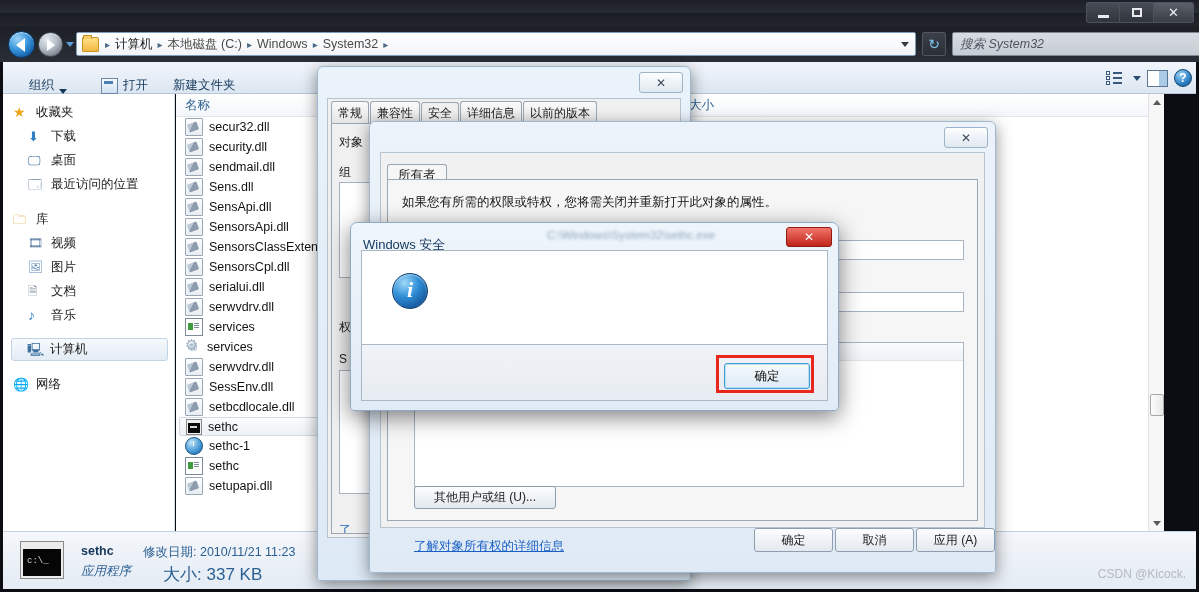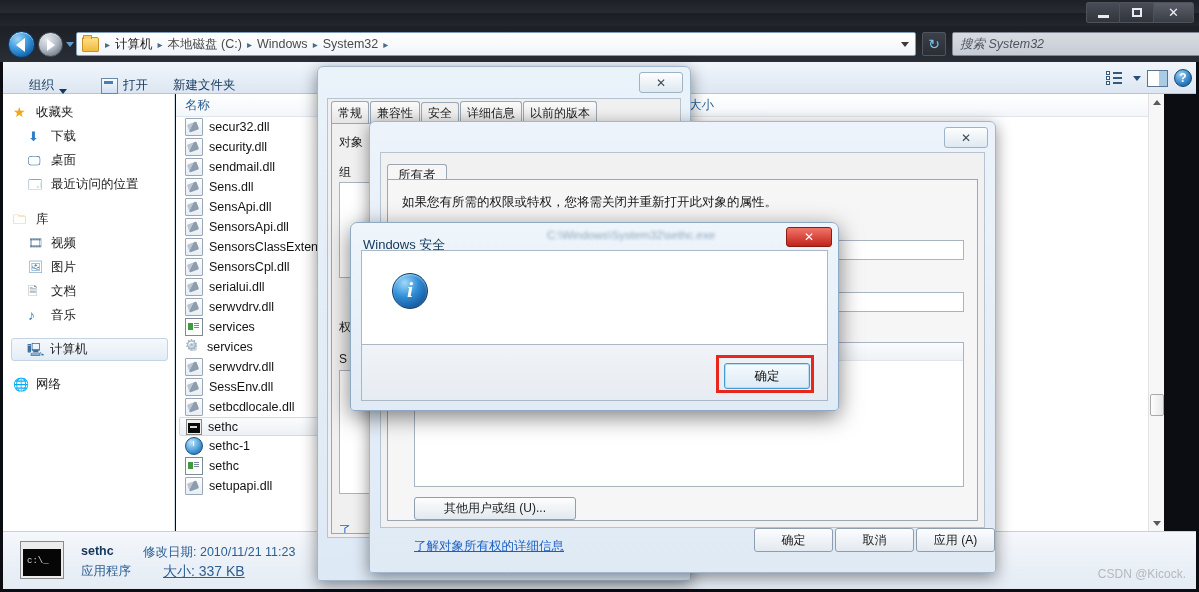--- a/index.html
+++ b/index.html
@@ -274,23 +274,23 @@
     background:#ececec;border:1px solid #8a8a8a;padding:2px;box-sizing:border-box;
   }
   .db-ico:after{
     content:"";position:absolute;left:2px;top:7px;right:2px;bottom:2px;background:#060606;
   }
   .db-ico:before{
     content:"c:\\_";position:absolute;left:6px;top:14px;color:#d7d7d7;font-size:9px;
     font-family:"Liberation Mono","DejaVu Sans Mono",monospace;z-index:2;
   }
   .db-t1{position:absolute;left:78px;top:12px;font-size:12.5px;color:#15365a;font-weight:bold;}
-  .db-t2{position:absolute;left:78px;top:31px;font-size:12.5px;color:#2b5f91;}
+  .db-t2{position:absolute;left:78px;top:31px;font-size:12.5px;color:#2b5f91;font-style:italic;}
   .db-m1{position:absolute;left:140px;top:12px;font-size:12.5px;color:#2b5f91;}
-  .db-m2{position:absolute;left:160px;top:31px;font-size:14px;color:#2b5f91;text-decoration:underline;}
+  .db-m2{position:absolute;left:160px;top:31px;font-size:17px;color:#2b5f91;}
   .db-extra{position:absolute;left:330px;top:12px;font-size:12.5px;color:#2b5f91;opacity:.85;}
   .watermark{
     position:absolute;right:10px;bottom:8px;font-size:12px;color:#b4b9bf;
   }
 
   
   .dlg{
     position:absolute;border-radius:6px 6px 3px 3px;
     box-shadow:0 4px 16px rgba(0,0,0,.45);
     box-sizing:border-box;
@@ -387,21 +387,21 @@
     position:absolute;background:#fff;border:1px solid #a8b4c0;box-sizing:border-box;
   }
   .adv-list{
     position:absolute;background:#fff;border:1px solid #a8b4c0;box-sizing:border-box;
   }
   .adv-list-head{
     height:18px;background:linear-gradient(to bottom,#fafcfe,#eef2f6);
     border-bottom:1px solid #dfe5eb;box-sizing:border-box;
   }
   .adv-other-btn{
-    position:absolute;left:26px;top:317px;width:162px;height:23px;
+    position:absolute;left:26px;top:306px;width:142px;height:23px;
   }
   .adv-learn{
     position:absolute;left:26px;top:358px;font-size:12.5px;color:#1a5fc4;text-decoration:underline;
   }
   .adv-footer-btn{position:absolute;width:79px;height:24px;top:406px;}
 
   
   .dlg-sec{
     left:350px;top:222px;width:489px;height:189px;
     background:linear-gradient(to bottom,#eef5fb,#e1ebf6);

